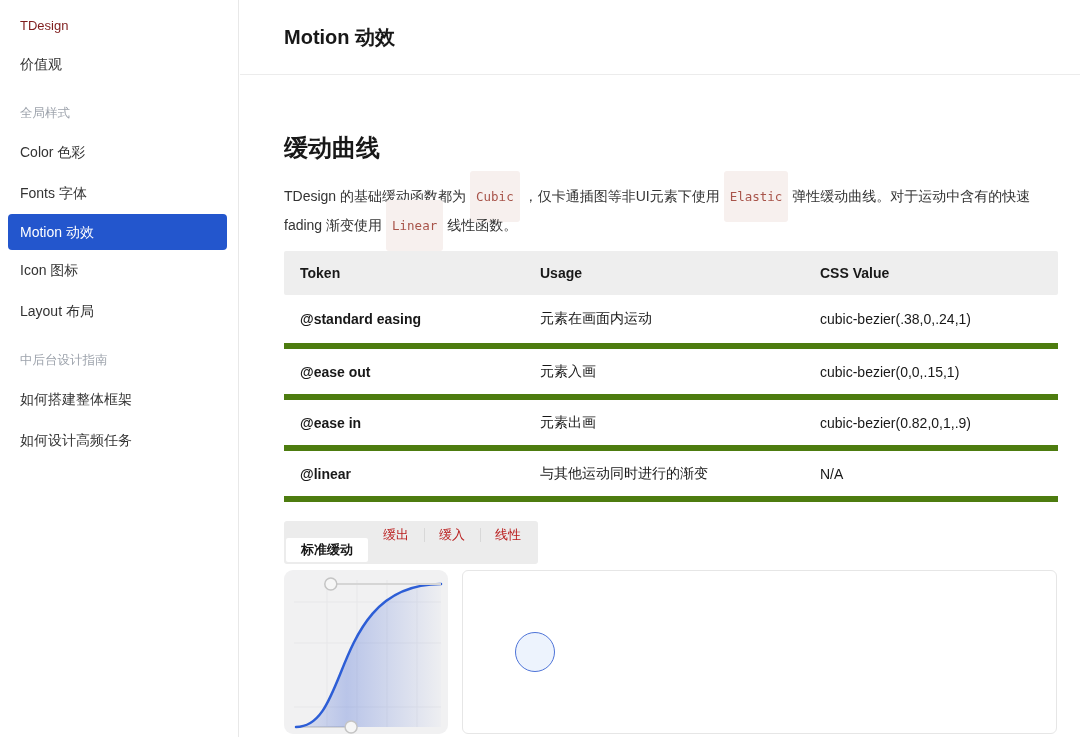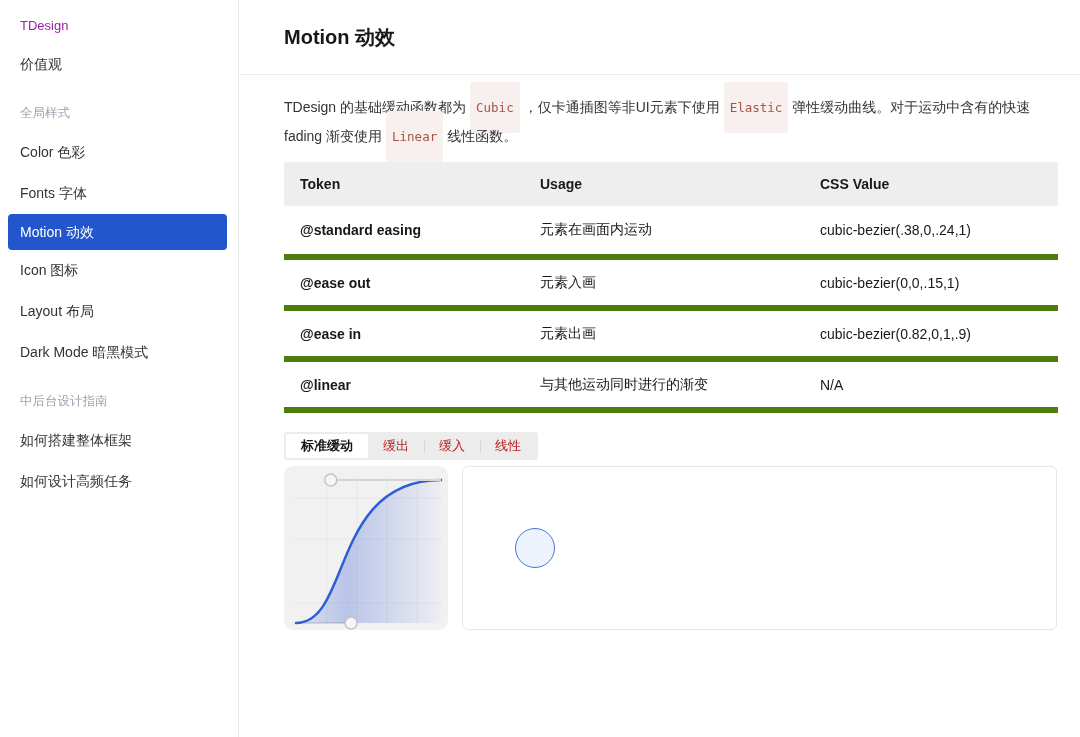--- a/index.html
+++ b/index.html
@@ -13,21 +13,21 @@
   html,body{margin:0;padding:0;}
   body{
     width:1080px;height:737px;overflow:hidden;background:#fff;color:#181818;
     font-family:"Liberation Sans","DejaVu Sans",sans-serif;
   }
   
   .sidebar{
     position:fixed;left:0;top:0;width:239px;height:737px;background:#fff;
     border-right:1px solid #e8e8e8;
   }
-  .side-brand{padding:18px 0 0 20px;height:44px;font-size:13px;color:#a21caf;}
+  .side-brand{padding:18px 0 0 20px;height:44px;font-size:13px;color:#7f1d1d;}
   .side-item{height:41px;line-height:41px;padding-left:20px;font-size:14px;color:#333;cursor:pointer;white-space:nowrap;}
   .side-section{margin-top:10px;height:37px;line-height:37px;padding-left:20px;font-size:12.5px;color:#9da3ac;}
   .side-item.active{
     margin:0 11px 0 8px;height:36px;line-height:36px;padding-left:12px;
     background:var(--accent);color:#fff;border-radius:4px;
   }
   
   .main{margin-left:240px;}
   .page-header{height:75px;border-bottom:1px solid #ececec;display:flex;align-items:center;padding-left:44px;}
   .page-title{font-size:20px;font-weight:bold;}
@@ -44,52 +44,52 @@
     background:#eeeeee;height:44px;text-align:left;font-size:14px;font-weight:bold;
     padding:0 0 0 16px;color:#181818;
   }
   table.easing th:first-child{border-radius:2px 0 0 2px;}
   table.easing th:last-child{border-radius:0 2px 2px 0;}
   table.easing td{height:51px;border-bottom:6px solid #4d7c0f;font-size:14px;padding:0 0 0 16px;color:#181818;}
   td.token{color:var(--purple);font-weight:bold;}
   
   .tabs{margin-top:19px;display:inline-flex;background:#ececec;border-radius:3px;padding:2px;}
   .tab{font-size:13px;color:#b91c1c;padding:0 15px;line-height:24px;height:24px;position:relative;cursor:pointer;white-space:nowrap;}
-  .tab.active{background:#fff;color:#181818;font-weight:bold;border-radius:2px;}
+  .tab.active{background:#fff;color:#181818;font-weight:bold;border-radius:2px;margin-top:15px;}
   .tab.sep::before{content:'';position:absolute;left:0;top:5px;bottom:5px;width:1px;background:#d8d8d8;}
   
   .demo-row{margin-top:6px;display:flex;gap:14px;}
   .curve-card{width:164px;height:164px;background:#f1f1f2;border-radius:9px;flex:none;}
   .stage-card{flex:1;height:164px;background:#fff;border:1px solid #e6e6e6;border-radius:6px;display:flex;align-items:center;}
   .ball{width:40px;height:40px;border-radius:50%;background:#edf3fd;border:1.5px solid #4d73d8;margin-left:52px;flex:none;}
 </style>
 </head>
 <body>
 
 <nav class="sidebar">
   <div class="side-brand">TDesign</div>
   <div class="side-item">价值观</div>
   <div class="side-section">全局样式</div>
   <div class="side-item">Color 色彩</div>
   <div class="side-item">Fonts 字体</div>
   <div class="side-item active">Motion 动效</div>
   <div class="side-item">Icon 图标</div>
   <div class="side-item">Layout 布局</div>
-  <div class="side-item">Dark Mode 暗黑模式</div>
   <div class="side-section">中后台设计指南</div>
   <div class="side-item">如何搭建整体框架</div>
   <div class="side-item">如何设计高频任务</div>
 </nav>
 
 <div class="main">
   <div class="page-header">
     <div class="page-title">Motion 动效</div>
   </div>
 
   <div class="content">
+    <h2 class="section-heading">缓动曲线</h2>
 
     <p class="intro"><span>TDesign 的基础缓动函数都为</span><span class="code">Cubic</span><span>，仅卡通插图等非UI元素下使用</span><span class="code">Elastic</span><span>弹性缓动曲线。对于运动中含有的快速 fading 渐变使用</span><span class="code">Linear</span><span>线性函数。</span></p>
 
     <table class="easing">
       <colgroup>
           <col style="width:240px">
           <col style="width:280px">
           <col style="width:254px">
         </colgroup>
       <thead>

